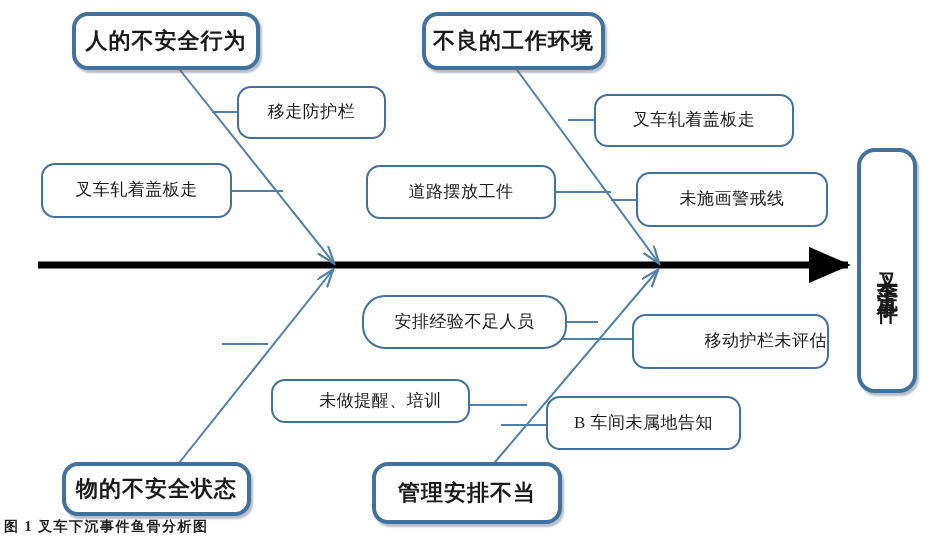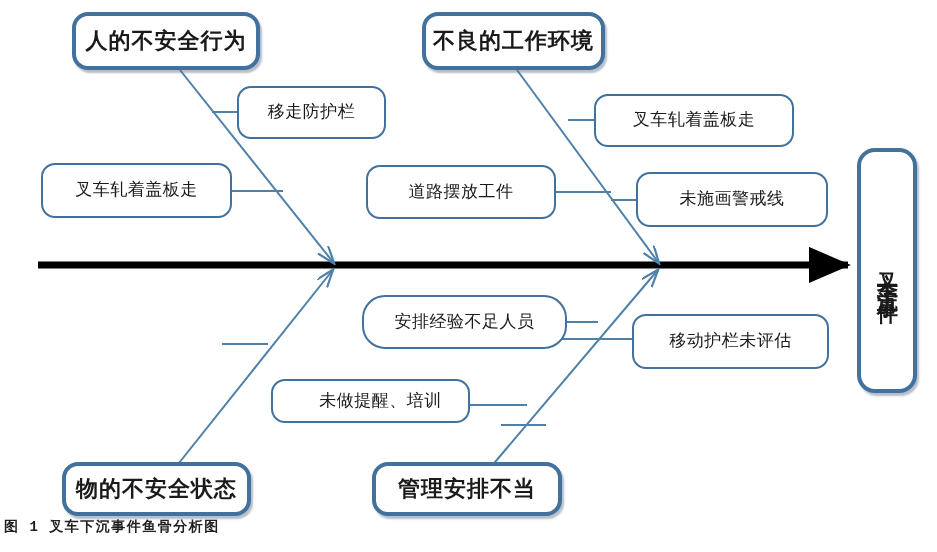--- a/index.html
+++ b/index.html
@@ -62,21 +62,21 @@
   }
 
   #caption{
     position:absolute;
     left:4px;
     top:518px;
     font-size:14px;
     font-weight:bold;
     color:#1f1f1f;
     letter-spacing:1.5px;
-    font-family:Liberation Mono, monospace;
+    font-family:Liberation Serif, serif;
     white-space:nowrap;
     z-index:4;
   }
 </style>
 </head>
 <body>
 
 <div id="canvas">
 
   <svg id="wires" viewBox="0 0 937 552" width="937" height="552">
@@ -116,21 +116,21 @@
   </div>
 
   <div class="node category" style="left:422px;top:12px;width:183px;height:58px;">
     <span>不良的工作环境</span>
   </div>
 
   <div class="node category" style="left:62px;top:462px;width:189px;height:54px;">
     <span>物的不安全状态</span>
   </div>
 
-  <div class="node category" style="left:372px;top:462px;width:190px;height:54px;">
+  <div class="node category" style="left:372px;top:462px;width:190px;height:62px;">
     <span>管理安排不当</span>
   </div>
 
   <div class="node effect" style="left:857px;top:148px;width:60px;height:245px;">
     <span>叉车下沉事件</span>
   </div>
 
   <div class="node cause" style="left:237px;top:86px;width:149px;height:53px;">
     <span>移走防护栏</span>
   </div>
@@ -153,20 +153,23 @@
 
 
   <div class="node cause" style="left:362px;top:295px;width:205px;height:54px;border-radius:23px;">
     <span>安排经验不足人员</span>
   </div>
 
   <div class="node cause" style="left:271px;top:379px;width:199px;height:44px;padding-left:20px;">
     <span>未做提醒、培训</span>
   </div>
 
-  <div class="node cause" style="left:632px;top:314px;width:197px;height:55px;">
+  <div class="node cause" style="left:632px;top:314px;width:197px;height:55px;justify-content:flex-end;">
     <span>移动护栏未评估</span>
   </div>
 
+  <div class="node cause" style="left:546px;top:396px;width:195px;height:54px;">
+    <span>B 车间未属地告知</span>
+  </div>
 
   <div id="caption">图 1  叉车下沉事件鱼骨分析图</div>
 
 </div>
 
 </body></html>

